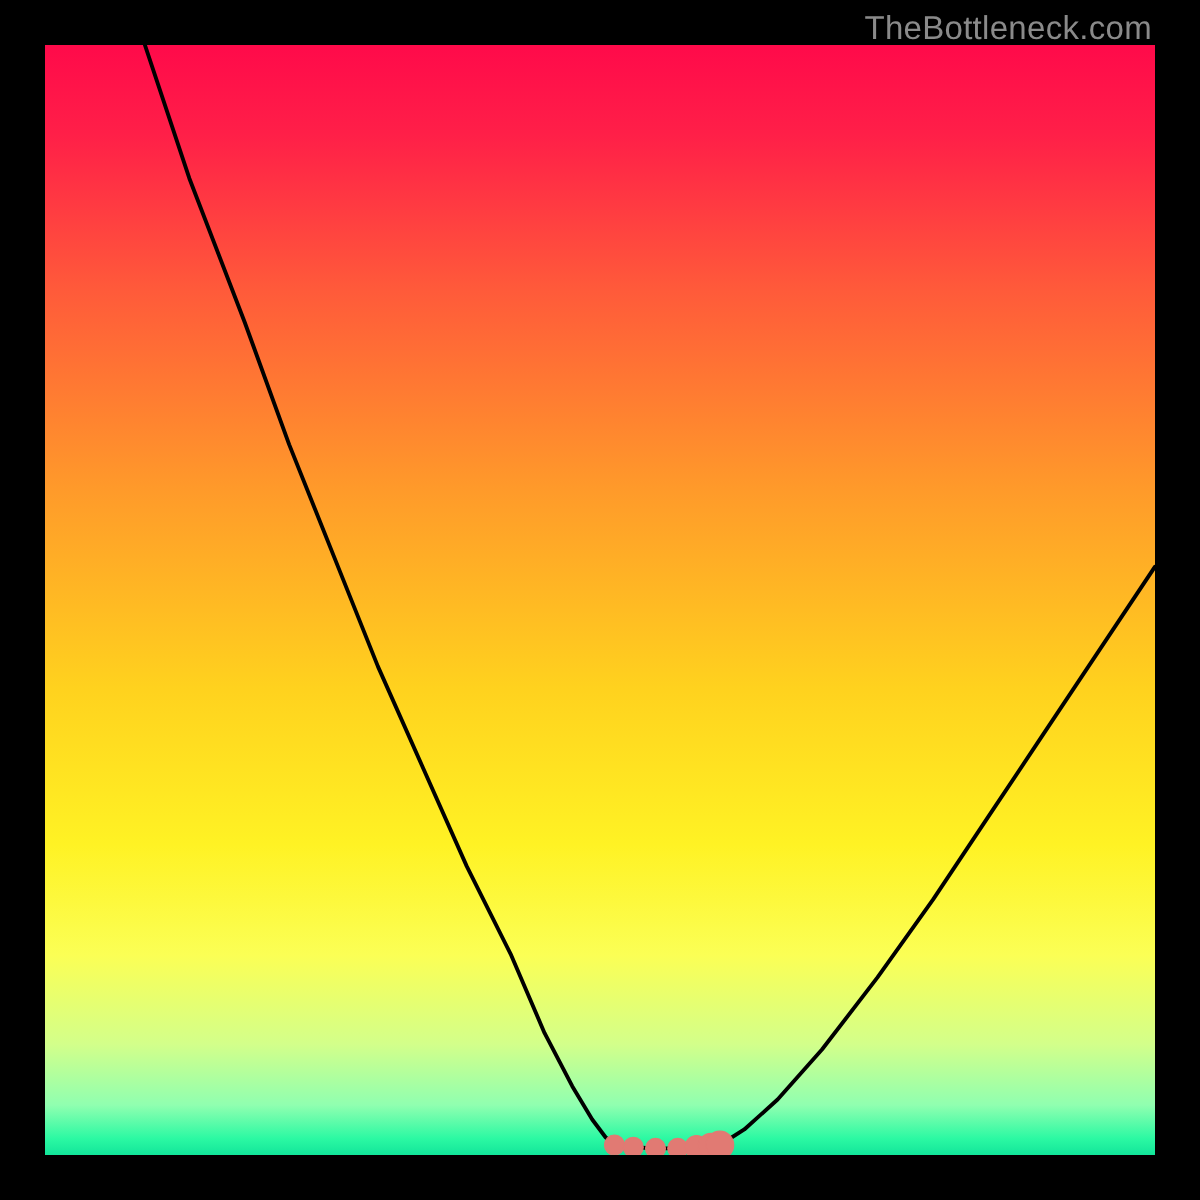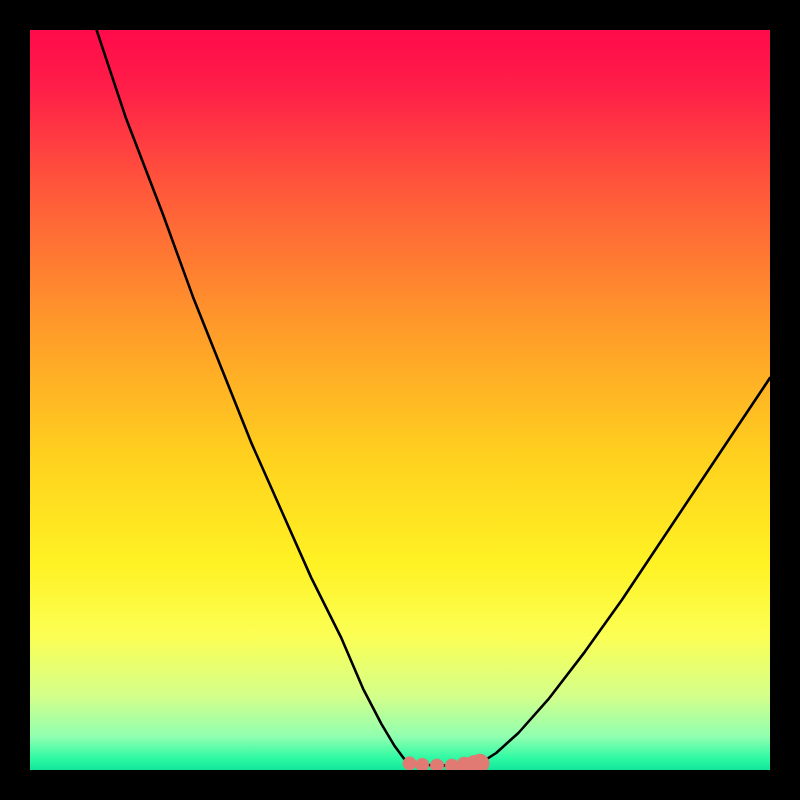--- a/index.html
+++ b/index.html
@@ -84,13 +84,14 @@
           <circle cx="51.300" cy="99.100" r="0.900" fill="#e17a73" stroke="#e17a73" stroke-width="0.1"></circle>
           <circle cx="53.000" cy="99.300" r="0.900" fill="#e17a73" stroke="#e17a73" stroke-width="0.1"></circle>
           <circle cx="55.000" cy="99.400" r="0.900" fill="#e17a73" stroke="#e17a73" stroke-width="0.1"></circle>
           <circle cx="57.000" cy="99.400" r="0.900" fill="#e17a73" stroke="#e17a73" stroke-width="0.1"></circle>
           <circle cx="58.700" cy="99.300" r="1.050" fill="#e17a73" stroke="#e17a73" stroke-width="0.1"></circle>
           <circle cx="60.000" cy="99.200" r="1.150" fill="#e17a73" stroke="#e17a73" stroke-width="0.1"></circle>
           <circle cx="60.800" cy="99.100" r="1.250" fill="#e17a73" stroke="#e17a73" stroke-width="0.1"></circle>
         </g>
     </svg>
   </div>
+  <div class="watermark">TheBottleneck.com</div>
 </div>
 
 </body></html>

